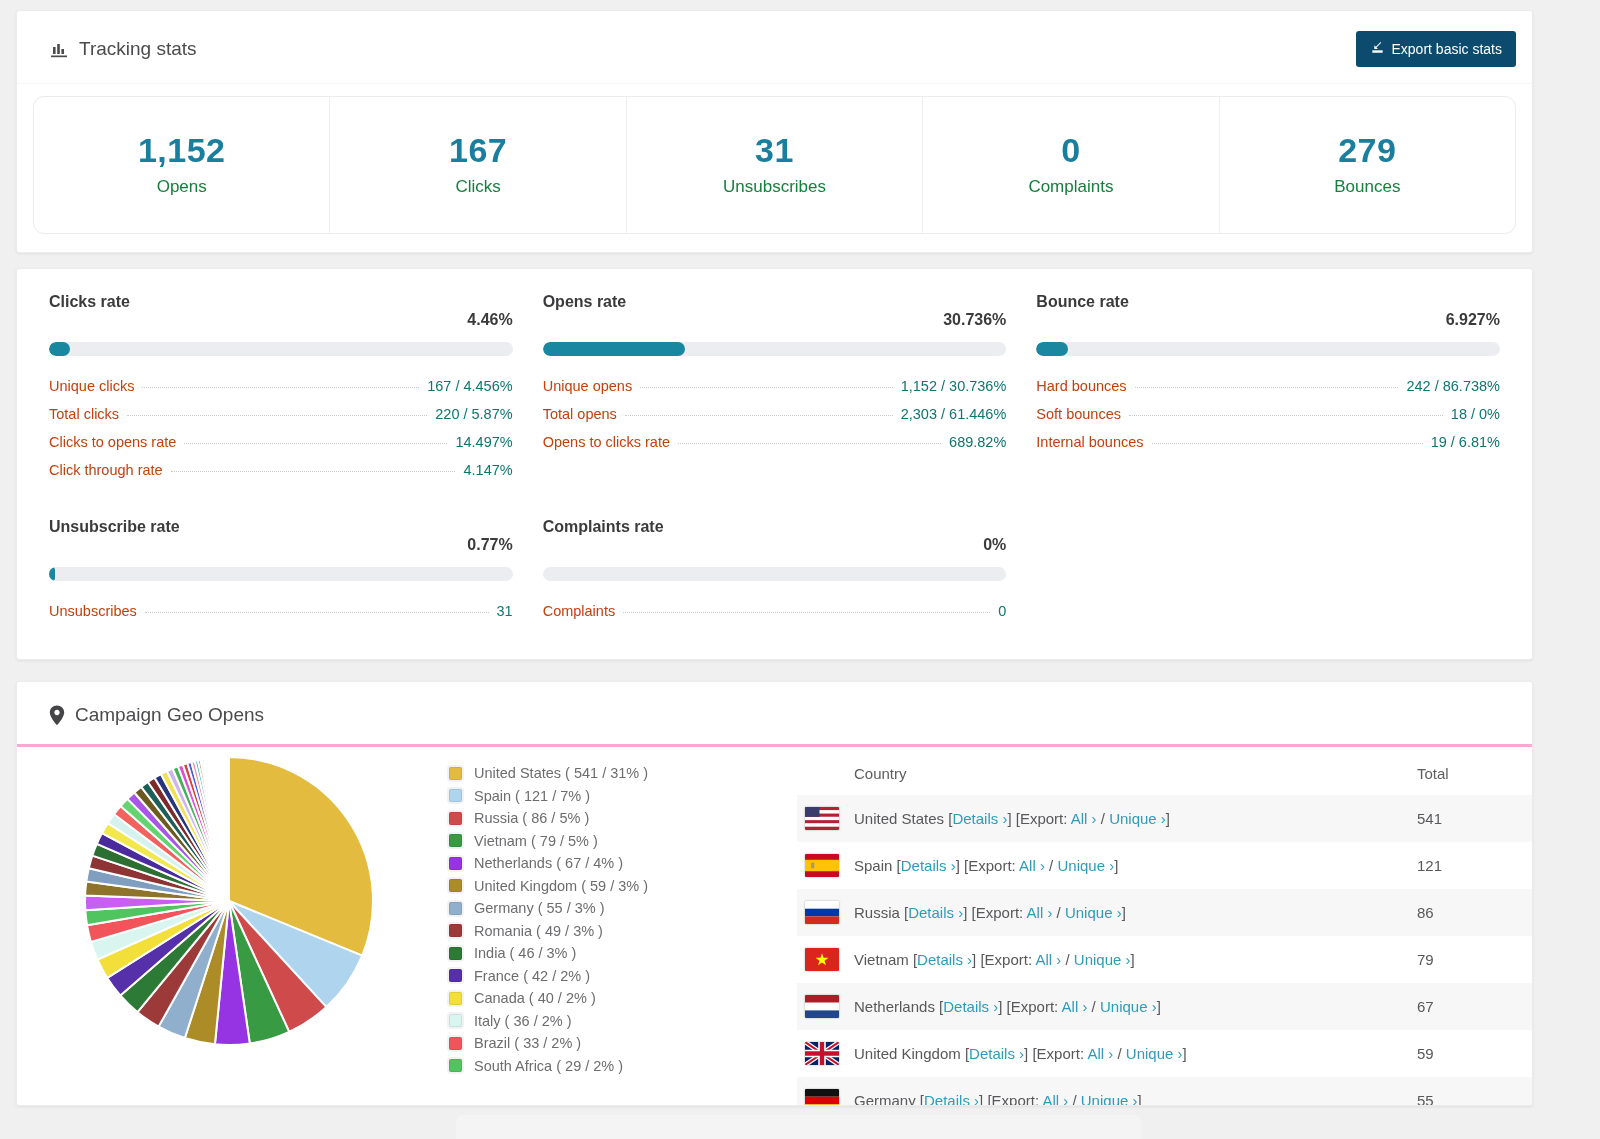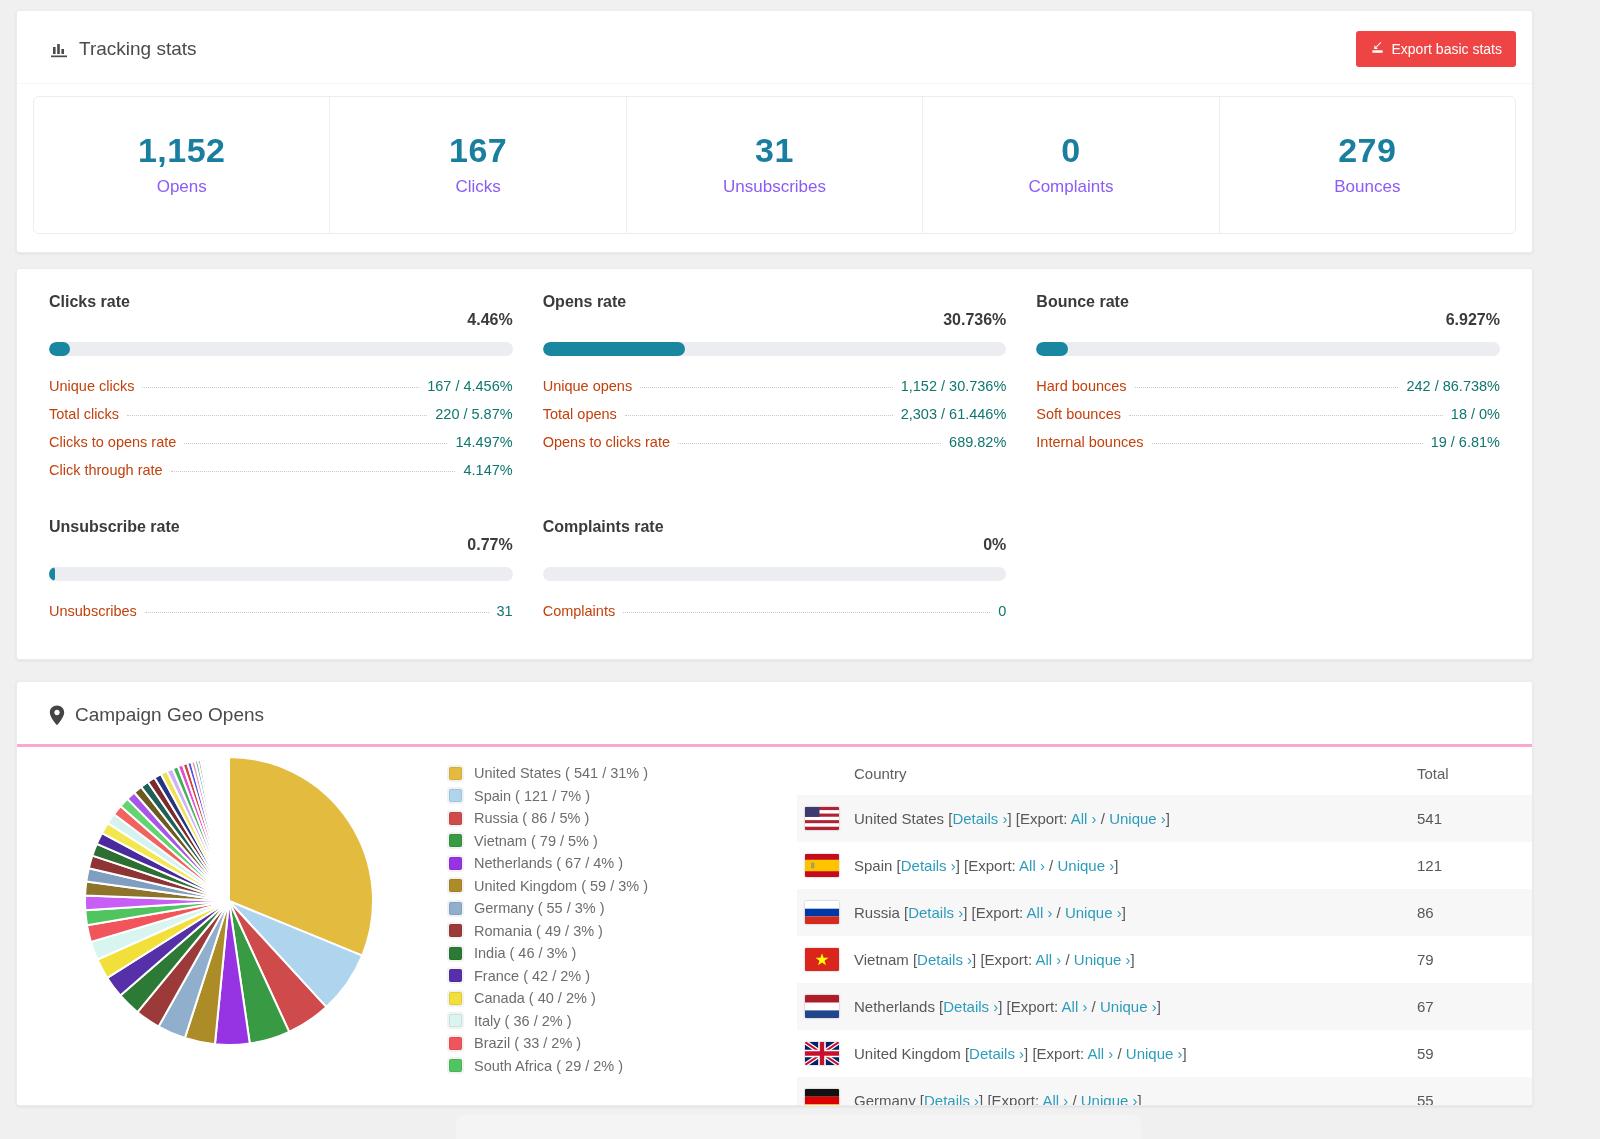--- a/index.html
+++ b/index.html
@@ -20,37 +20,37 @@
   .card-header {
     display:flex; align-items:center;
     padding:20px 16px 16px 32px;
     border-bottom:1px solid #f6f6f7;
   }
   .section-title { font-size:19px; color:#4b4b4d; display:flex; align-items:center; gap:10px; }
   .section-title svg { display:block; }
   .spacer { flex:1; }
   .export-btn {
     display:flex; align-items:center; gap:7px;
-    background:#ef4444; color:#fff;
+    background:#0c4a6e; color:#fff;
     border:none; border-radius:3px;
     font-family:"Liberation Sans", sans-serif;
     font-size:14px; padding:9px 14px; cursor:pointer;
   }
   .stats-box {
     margin:12px 16px 18px 16px;
-    border:1px solid #ececee; border-radius:6px;
+    border:1px solid #ececee; border-radius:11px;
     display:flex; height:138px;
   }
   .stat-cell {
     flex:1; text-align:center; padding-top:34px;
     border-right:1px solid #efeff1;
   }
   .stat-cell:last-child { border-right:none; }
   .stat-value { font-size:34px; font-weight:700; color:#1a7f9e; letter-spacing:0.5px; }
-  .stat-label { font-size:17px; color:#8b5cf6; margin-top:7px; }
+  .stat-label { font-size:17px; color:#15803d; margin-top:7px; }
   
   .rates-card { margin-top:15px; padding:24px 32px 40px 32px; }
   .rates-grid { display:grid; grid-template-columns:repeat(3,1fr); column-gap:30px; row-gap:40px; }
   .rate-head { display:flex; align-items:baseline; margin-bottom:13px;flex-direction:column; }
   .rate-title { font-size:16px; font-weight:700; color:#3b3b3d; }
   .rate-value { margin-left:auto; font-size:16px; font-weight:700; color:#3b3b3d; }
   .bar-track { height:14px; background:#ebedf0; border-radius:7px; overflow:hidden; }
   .bar-fill { height:100%; background:#1a87a0; border-radius:7px; min-width:6px; }
   .rate-rows { margin-top:22px; }
   .rate-row { display:flex; align-items:baseline; margin-top:12px; font-size:14.5px; }

